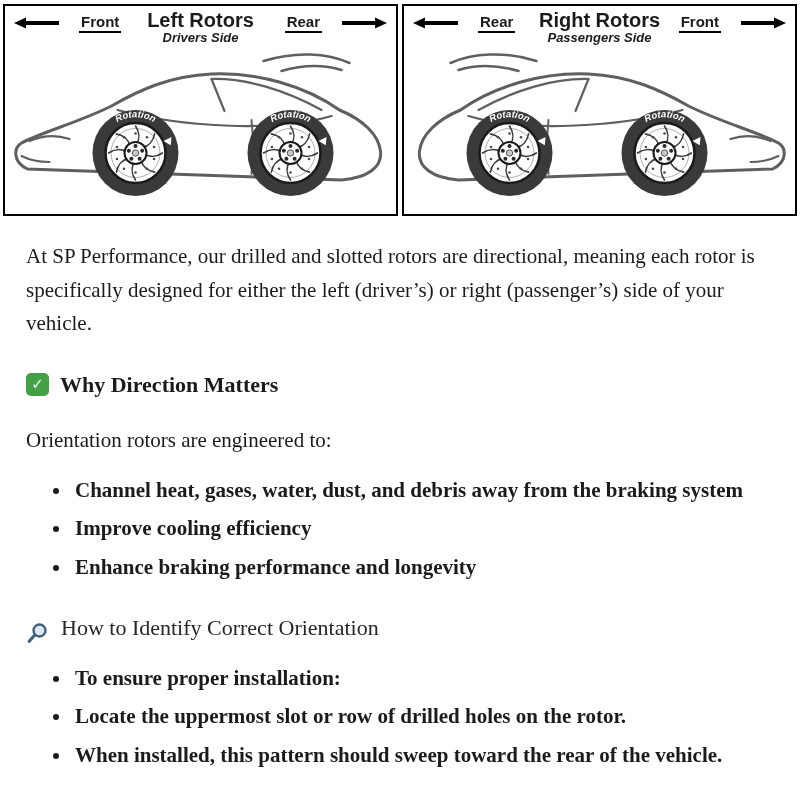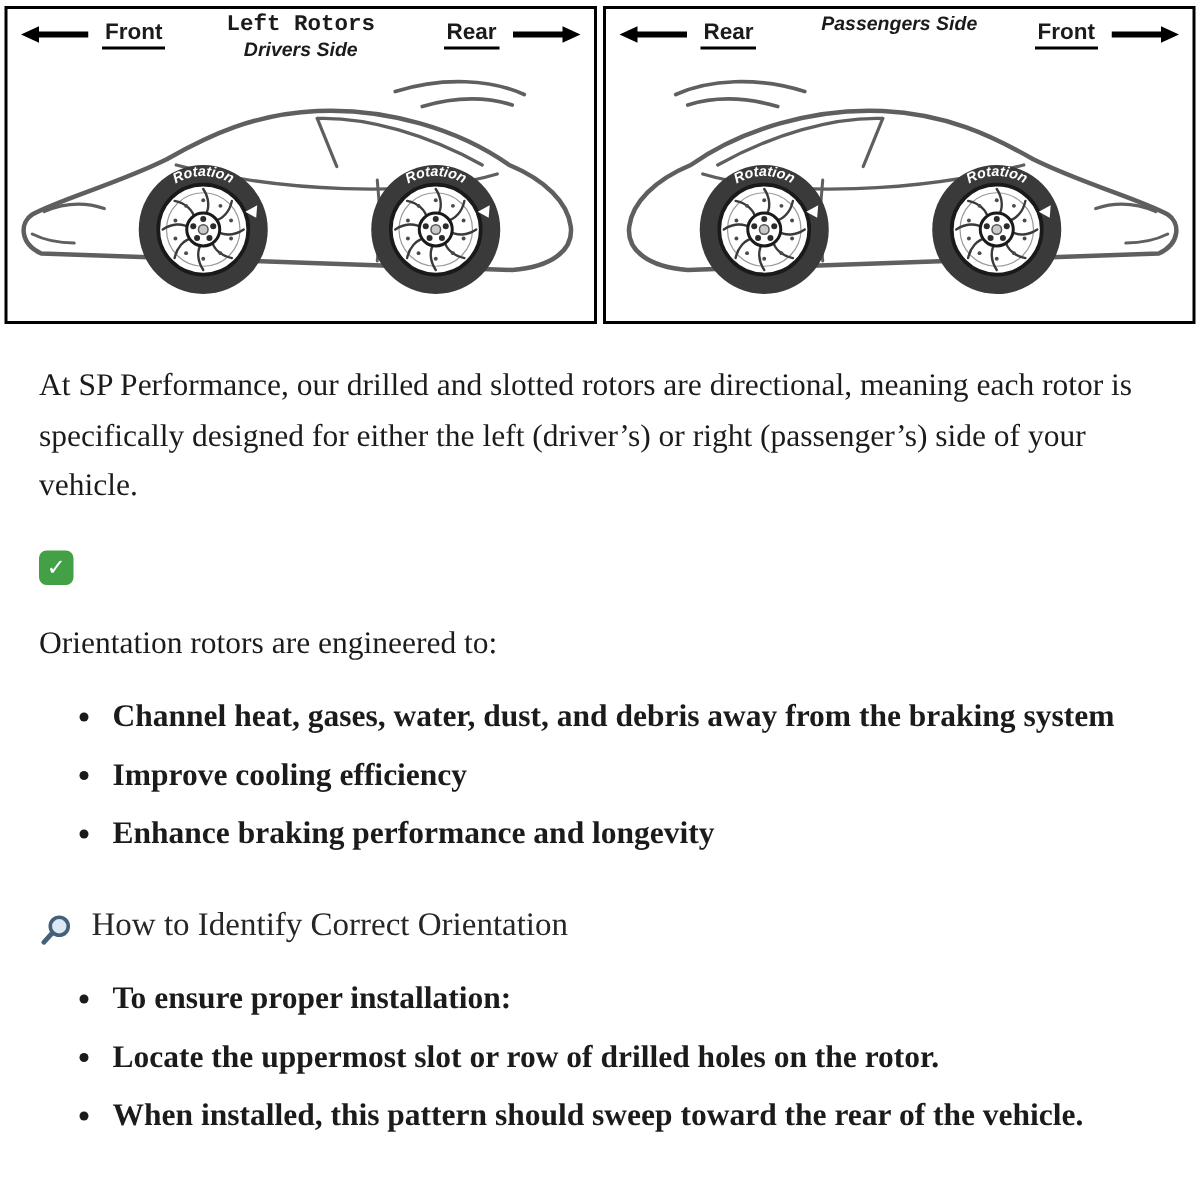--- a/index.html
+++ b/index.html
@@ -11,32 +11,32 @@
   }
 
   
   .diagram { display:flex; gap:4px; padding:4px 3px 2px 3px; }
   .panel {
     flex:1; border:2px solid #000; height:208px;
     position:relative; background:#fff; overflow:hidden;
   }
   .panel-header { position:relative; height:42px; }
   .dir {
-    position:absolute; top:7px; display:flex; align-items:center; gap:9px;
+    position:absolute; top:7px; display:flex; align-items:center; gap:20px;
     font-family:"Liberation Sans",sans-serif; font-weight:bold; font-size:15px;
   }
   .dir.left  { left:8px; }
   .dir.right { right:8px; }
   .dir .lbl { border-bottom:2px solid #000; padding:0 2px 1px 2px; }
   .arrow-svg { display:block; }
   .title-block {
     position:absolute; left:0; right:0; top:3px; text-align:center;
     font-family:"Liberation Sans",sans-serif; line-height:1.1;
   }
-  .title { font-size:15px; font-weight:bold;font-family:Liberation Mono, monospace; }
+  .title { font-size:20px; font-weight:bold; }
   .subtitle { font-size:13px; font-weight:bold; font-style:italic; }
   .car-svg { display:block; width:100%; height:160px; }
 
   
   .content { padding:12px 30px 24px 26px; font-size:21px; line-height:1.6; }
   .intro { margin:10px 0 0 0; }
   .section-head {
     display:flex; align-items:center; gap:11px;
     margin:26px 0 0 0; font-size:22px;
   }
@@ -155,20 +155,21 @@
 
   <div class="panel">
     <div class="panel-header">
       <div class="dir left">
         <svg class="arrow-svg" width="46" height="12" viewBox="0 0 46 12">
           <path d="M1 6 L13 0.5 L13 4 L46 4 L46 8 L13 8 L13 11.5 Z" fill="#000"></path>
         </svg>
         <span class="lbl">Rear</span>
       </div>
       <div class="title-block">
+        <div class="title">Right Rotors</div>
         <div class="subtitle">Passengers Side</div>
       </div>
       <div class="dir right">
         <span class="lbl">Front</span>
         <svg class="arrow-svg" width="46" height="12" viewBox="0 0 46 12">
           <path d="M45 6 L33 0.5 L33 4 L0 4 L0 8 L33 8 L33 11.5 Z" fill="#000"></path>
         </svg>
       </div>
     </div>
 
@@ -193,20 +194,21 @@
     </svg>
   </div>
 </div>
 
 <div class="content">
 
   <p class="intro">At SP Performance, our drilled and slotted rotors are directional, meaning each rotor is specifically designed for either the left (driver’s) or right (passenger’s) side of your vehicle.</p>
 
   <div class="section-head bold">
     <span class="check-icon">✓</span>
+    <span>Why Direction Matters</span>
   </div>
 
   <p class="lead">Orientation rotors are engineered to:</p>
 
   <ul class="bullets">
     <li>Channel heat, gases, water, dust, and debris away from the braking system</li>
     <li>Improve cooling efficiency</li>
     <li>Enhance braking performance and longevity</li>
   </ul>
 

